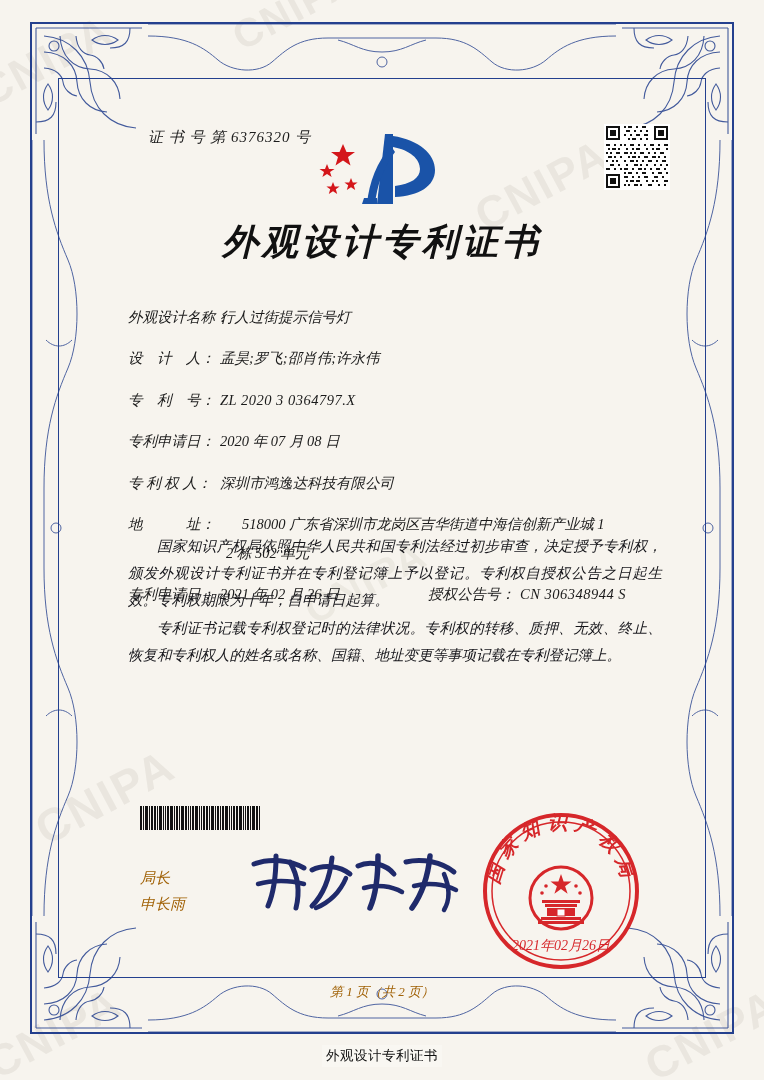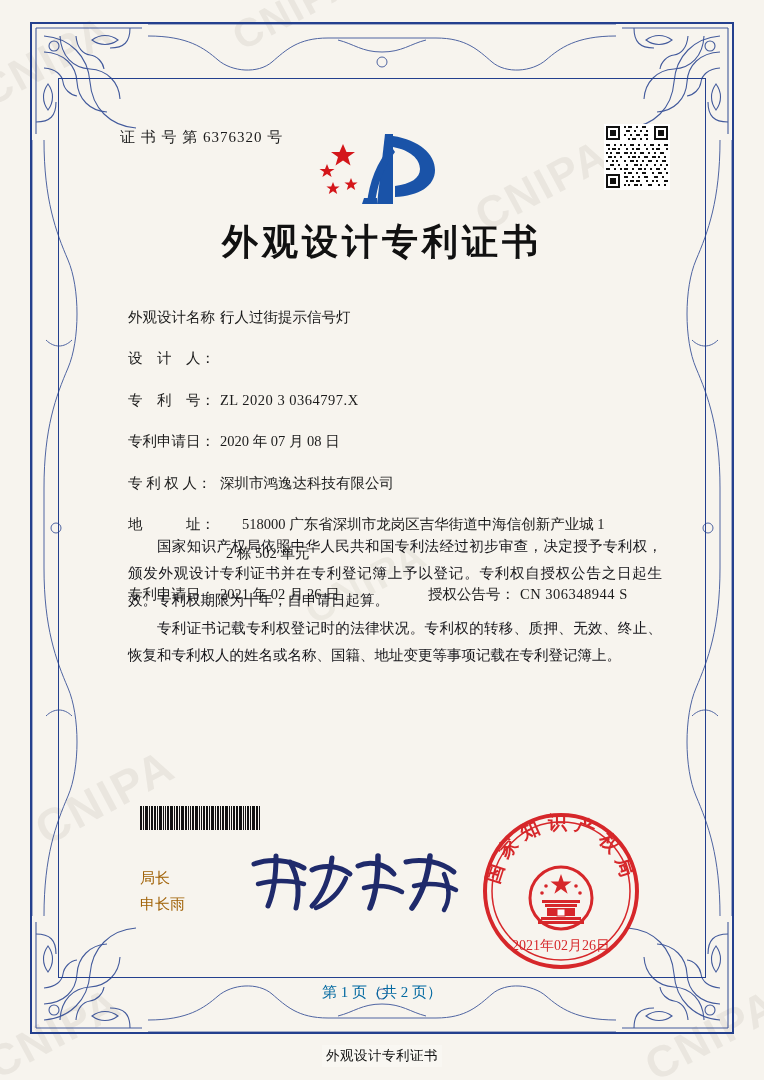--- a/index.html
+++ b/index.html
@@ -60,21 +60,22 @@
   .c-bl { left: 30px;  top: 916px; transform: scaleY(-1); }
   .c-br { left: 616px; top: 916px; transform: scale(-1,-1); }
 
   .edge-deco { position:absolute; pointer-events:none; opacity:.8; }
 
   
   .content {
     position: absolute;
     left: 58px; top: 78px;
     width: 648px; height: 728px;
-    padding: 28px 36px 0 28px;
+    padding: 28px 36px 0 56px;
+    font-style: italic;
   }
 
   .cert-no {
     font-size: 15px;
     color: #1b1b1b;
     letter-spacing: 1px;
     margin: 22px 0 0 34px;
   }
 
   .qr {
@@ -163,22 +164,22 @@
   .seal {
     position: absolute;
     right: 60px; top: 728px;
     width: 170px; height: 170px;
   }
 
   .page-no {
     position: absolute;
     left: 0; right: 0; top: 905px;
     text-align: center;
-    font-size: 15px;
-    color: #0369a1;
+    font-size: 13px;
+    color: #a16207;
   }
 
   .footer-note {
     position: absolute;
     left: 0; right: 0; top: 1045px;
     text-align: center;
     font-size: 13.5px;
     color: #111;
     letter-spacing: .5px;
   }
@@ -476,20 +477,21 @@
 
   <div class="fields">
 
     <div class="row">
       <div class="label"><span>外观设计名称</span><span>：</span></div>
       <div class="value">行人过街提示信号灯</div>
     </div>
 
     <div class="row">
       <div class="label"><span>设　计　人</span><span>：</span></div>
+      <div class="value">孟昊;罗飞;邵肖伟;许永伟</div>
     </div>
 
     <div class="row">
       <div class="label"><span>专　利　号</span><span>：</span></div>
       <div class="value mono">ZL 2020 3 0364797.X</div>
     </div>
 
     <div class="row">
       <div class="label"><span>专利申请日</span><span>：</span></div>
       <div class="value">2020 年 07 月 08 日</div>

